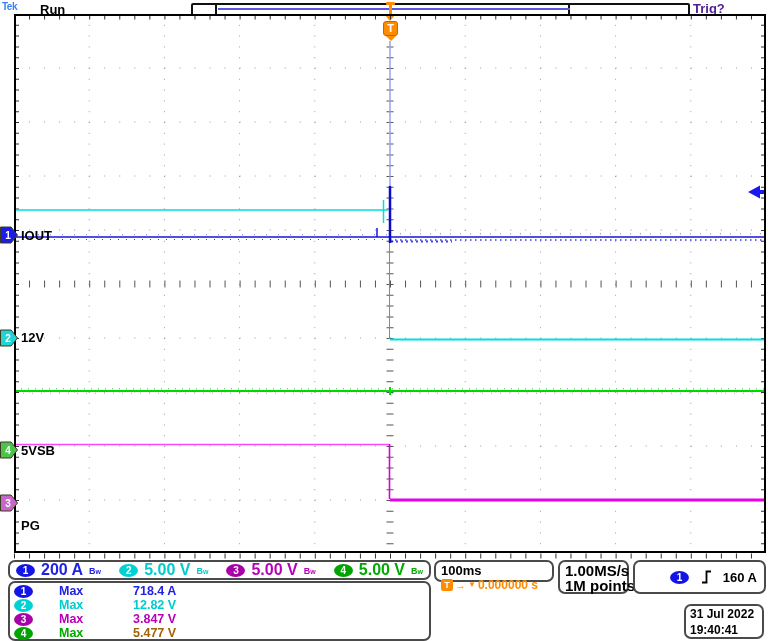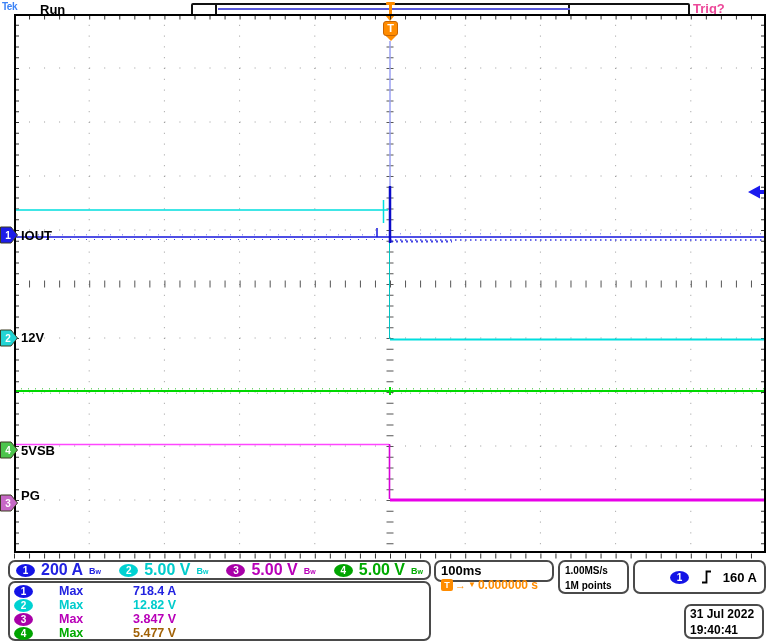--- a/index.html
+++ b/index.html
@@ -3,21 +3,21 @@
 <meta charset="utf-8">
 <style>
   html,body{margin:0;padding:0;background:#fff;}
   .scope{position:relative;width:768px;height:641px;background:#fff;overflow:hidden;
          font-family:"Liberation Sans",sans-serif;-webkit-font-smoothing:none;}
   .abs{position:absolute;}
 
   
   .logo{left:2px;top:1px;font-size:10px;font-weight:bold;color:#3b82f6;letter-spacing:-.5px;}
   .acq-status{left:40px;top:2px;font-size:13px;font-weight:bold;color:#000;}
-  .trig-status{left:693px;top:1px;font-size:13px;font-weight:bold;color:#ec4899;}
+  .trig-status{left:693px;top:1px;font-size:13px;font-weight:bold;color:#4c1d95;}
   .wfmbar{left:191px;top:3px;width:499px;height:13px;border:2px solid #111;border-radius:2px;
           background:#fff;box-sizing:border-box;}
   .wfmbar .bracket{position:absolute;top:0;bottom:0;width:2px;background:#111;}
   .wfmbar .wave{position:absolute;left:25px;width:352px;top:3px;height:2px;background:#5858dc;}
   .trigpos-line{left:389px;top:4px;width:3px;height:11px;background:#ff8c00;}
   .trigpos-cap{left:386px;top:2px;width:9px;height:3px;background:#ff8c00;border-radius:1px;}
   .trigpos-tri{left:385px;top:15px;width:0;height:0;border-left:5px solid transparent;
                border-right:5px solid transparent;border-top:6px solid #ff8c00;}
 
   
@@ -51,21 +51,21 @@
   .tb-box{left:434px;top:560px;width:120px;height:22px;padding:1px 5px;}
   .tb-scale{font-size:13px;font-weight:bold;color:#000;line-height:15px;}
   .tb-pos{display:flex;align-items:center;gap:2px;color:#ff8c00;font-weight:bold;line-height:14px;}
   .tb-pos .tbox{display:inline-block;width:12px;height:12px;background:#ff8c00;border-radius:2px;
                 color:#fff;font-size:9px;text-align:center;line-height:12px;flex:none;}
   .tb-pos .arr{font-size:11px;}
   .tb-pos .tri{font-size:8px;}
   .tb-pos .val{font-size:12px;}
 
   .acq-box{left:558px;top:560px;width:71px;height:34px;padding:1px 5px;}
-  .acq-box div{font-size:10px;font-weight:bold;color:#000;line-height:15px;white-space:nowrap;}
+  .acq-box div{font-size:15px;font-weight:bold;color:#000;line-height:15px;white-space:nowrap;}
 
   .trig-box{left:633px;top:560px;width:133px;height:34px;display:flex;align-items:center;padding:0 7px;}
   .trig-box .badge{margin-left:28px;}
   .trig-box .slope{margin-left:12px;flex:none;}
   .trig-box .level{margin-left:auto;font-size:13px;font-weight:bold;color:#000;}
 
   .date-box{left:684px;top:604px;width:80px;height:35px;padding:1px 4px;}
   .date-box div{font-size:12px;font-weight:bold;color:#000;line-height:15.5px;white-space:nowrap;}
 
   .grat text{font-family:"Liberation Sans",sans-serif;}
@@ -169,21 +169,21 @@
       <text x="8" y="506.5" fill="#fff">3</text>
     </g>
   </svg>
 
   <div class="abs tflag">T</div>
   <div class="abs tflag-tri"></div>
 
   <div class="abs wave-label" style="left:21px;top:228px">IOUT</div>
   <div class="abs wave-label" style="left:21px;top:330px">12V</div>
   <div class="abs wave-label" style="left:21px;top:443px">5VSB</div>
-  <div class="abs wave-label" style="left:21px;top:488px">PG</div>
+  <div class="abs wave-label" style="left:21px;top:518px">PG</div>
 
   <div class="abs panel ch-panel">
     <span class="ch-group">
       <span class="badge" style="background:#1414e6">1</span>
       <span class="ch-scale" style="color:#2222e0">200 A</span>
       <span class="bw" style="color:#2222e0"><span class="b">B</span><span class="w">w</span></span>
     </span>
     <span class="ch-group">
       <span class="badge" style="background:#00d2d2">2</span>
       <span class="ch-scale" style="color:#00cccc">5.00 V</span>

